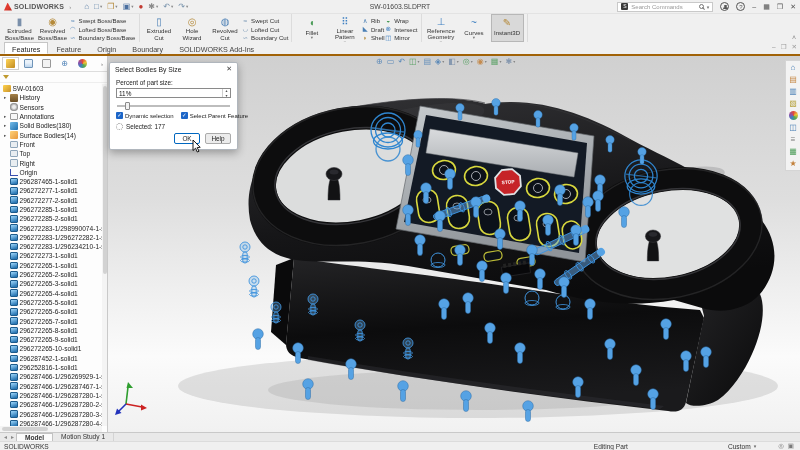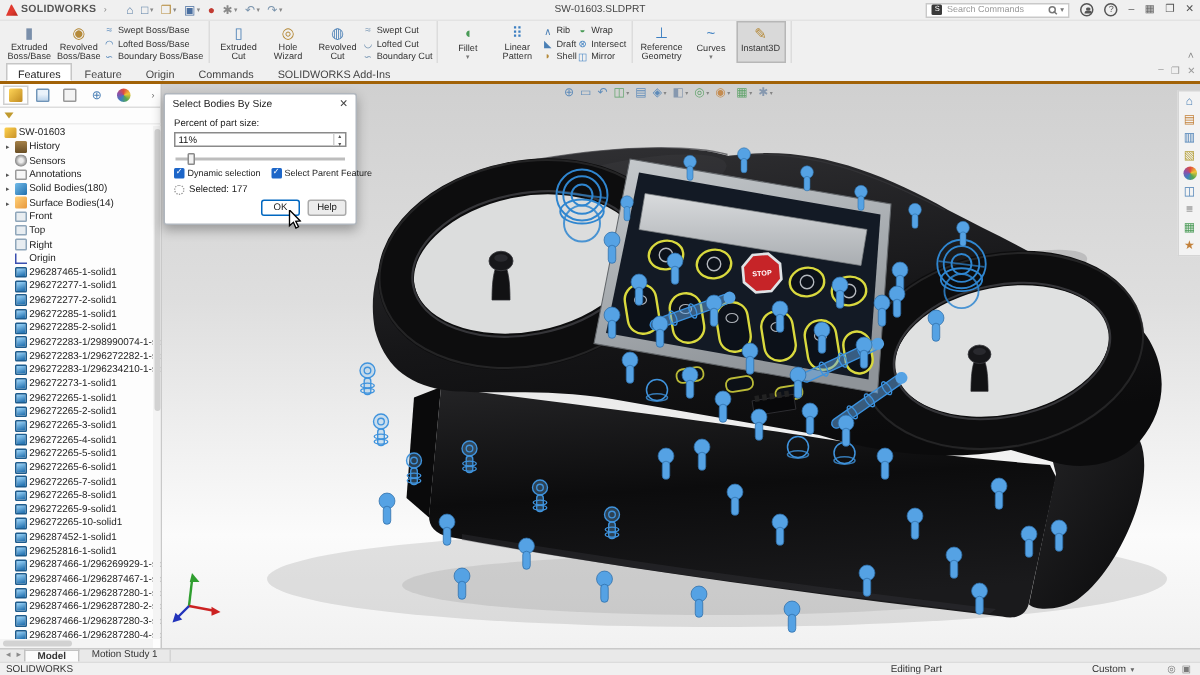--- a/index.html
+++ b/index.html
@@ -311,21 +311,21 @@
         </div>
       </div>
     <span id="ribbon-collapse">˄</span>
   </div>
 
   <div id="tabrow">
     <div id="cmd-tabs" style="display:flex">
         <span class="cmdtab active">Features</span>
         <span class="cmdtab">Feature</span>
         <span class="cmdtab">Origin</span>
-        <span class="cmdtab">Commands</span>
+        <span class="cmdtab">Boundary</span>
         <span class="cmdtab">SOLIDWORKS Add-Ins</span>
       </div>
     <div class="doc-controls">
       <span>–</span>
       <span>❐</span>
       <span>✕</span>
     </div>
   </div>
 
   <div id="main">

